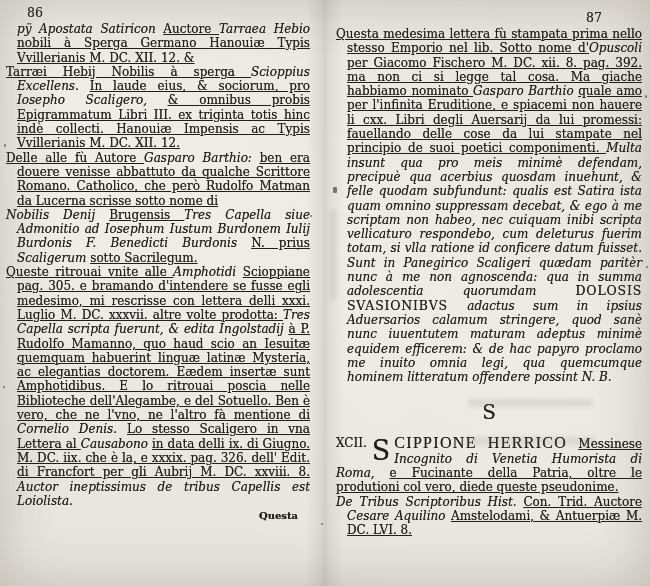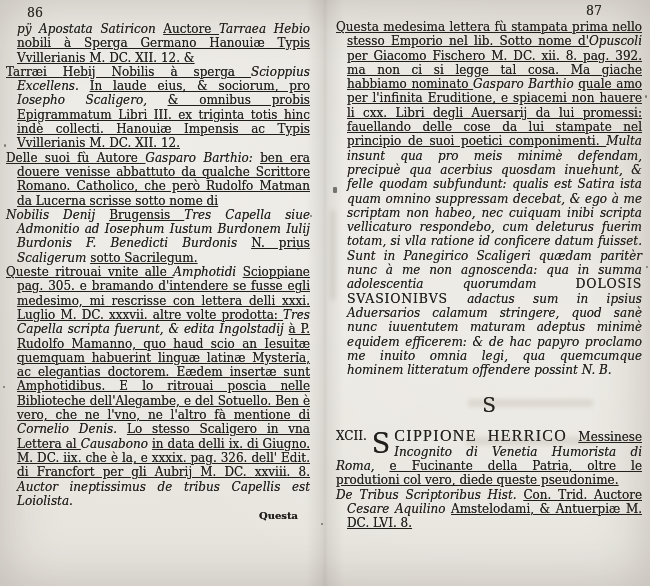--- a/index.html
+++ b/index.html
@@ -13,21 +13,21 @@
     position: relative;
     width: 650px; height: 586px;
     display: flex;
     background:
       radial-gradient(ellipse at 20% 30%, rgba(255,255,252,0.35), rgba(0,0,0,0) 60%),
       radial-gradient(ellipse at 80% 60%, rgba(255,255,250,0.25), rgba(0,0,0,0) 55%),
       #e8e5df;
   }
   .page { box-sizing: border-box; position: relative; }
   .page-left  { width: 320px; padding: 5px 10px 13px 6px; }
-  .page-right { width: 330px; padding: 3px 8px 0 16px; }
+  .page-right { width: 330px; padding: 10px 8px 0 16px; }
 
   .page-number {
     font-size: 12.5px; height: 17px; color: #2b2823;
     text-shadow: 0 0 0.4px rgba(33,31,28,0.7);
   }
   .pn-left  { text-align: left;  padding-left: 21px; }
   .pn-right { text-align: right; padding-right: 40px; }
 
   .para {
     margin: 0;
@@ -109,21 +109,21 @@
 </head>
 <body style="background: rgb(232, 229, 223); color: rgb(33, 31, 28);">
 
 <div class="spread">
 
   <div class="page page-left">
     <div class="page-number pn-left">86</div>
     <div class="text-block">
         <p class="para ind-block"><span class="it">pÿ Apostata Satiricon </span><span class="ro">Auctore </span><span class="it">Tarraea Hebio </span><span class="ro">nobili à Sperga Germano Hanouiæ Typis Vvillerianis M. DC. XII. 12. &amp;</span></p>
         <p class="para ind-hanging"><span class="ro">Tarræi Hebij Nobilis à sperga </span><span class="it">Scioppius Excellens. </span><span class="ro">In laude eius, &amp; sociorum, pro </span><span class="it">Iosepho Scaligero, </span><span class="ro">&amp; omnibus probis Epigrammatum Libri III. ex triginta totis hinc indè collecti. Hanouiæ Impensis ac Typis Vvillerianis M. DC. XII. 12.</span></p>
-        <p class="para ind-hanging"><span class="ro">Delle suoi fù Autore </span><span class="it">Gasparo Barthio: </span><span class="ro">ben era douere venisse abbattuto da qualche Scrittore Romano. Catholico, che però Rudolfo Matman da Lucerna scrisse sotto nome di</span></p>
+        <p class="para ind-hanging"><span class="ro">Delle alle fù Autore </span><span class="it">Gasparo Barthio: </span><span class="ro">ben era douere venisse abbattuto da qualche Scrittore Romano. Catholico, che però Rudolfo Matman da Lucerna scrisse sotto nome di</span></p>
         <p class="para ind-hanging"><span class="it">Nobilis Denij </span><span class="ro">Brugensis </span><span class="it">Tres Capella siue Admonitio ad Iosephum Iustum Burdonem Iulij Burdonis F. Benedicti Burdonis </span><span class="ro">N. prius </span><span class="it">Scaligerum </span><span class="ro">sotto Sacrilegum.</span></p>
         <p class="para ind-hanging"><span class="ro">Queste ritrouai vnite alle </span><span class="it">Amphotidi </span><span class="ro">Scioppiane pag. 305. e bramando d'intendere se fusse egli medesimo, mi rescrisse con lettera delli xxxi. Luglio M. DC. xxxvii. altre volte prodotta: </span><span class="it">Tres Capella scripta fuerunt, &amp; edita Ingolstadij </span><span class="ro">à P. Rudolfo Mamanno, quo haud scio an Iesuitæ quemquam habuerint linguæ latinæ Mysteria, ac elegantias doctorem. Eædem insertæ sunt Amphotidibus. E lo ritrouai poscia nelle Biblioteche dell'Alegambe, e del Sotuello. Ben è vero, che ne l'vno, ne l'altro fà mentione di </span><span class="it">Cornelio Denis. </span><span class="ro">Lo stesso Scaligero in vna Lettera al </span><span class="it">Causabono </span><span class="ro">in data delli ix. di Giugno. M. DC. iix. che è la, e xxxix. pag. 326. dell' Edit. di Francfort per gli Aubrij M. DC. xxviii. 8. </span><span class="it">Auctor ineptissimus de tribus Capellis est Loiolista.</span></p>
       </div>
     <div class="catchword">Questa</div>
   </div>
 
   <div class="page page-right">
     <div class="page-number pn-right">87</div>
     <div class="text-block">
         <p class="para ind-hanging"><span class="ro">Questa medesima lettera fù stampata prima nello stesso Emporio nel lib. Sotto nome d'</span><span class="it">Opuscoli </span><span class="ro">per Giacomo Fischero M. DC. xii. 8. pag. 392. ma non ci si legge tal cosa. Ma giache habbiamo nominato </span><span class="it">Gasparo Barthio </span><span class="ro">quale amo per l'infinita Eruditione, e spiacemi non hauere li cxx. Libri degli Auersarij da lui promessi: fauellando delle cose da lui stampate nel principio de suoi poetici componimenti. </span><span class="it">Multa insunt qua pro meis minimè defendam, precipuè qua acerbius quosdam inuehunt, &amp; felle quodam subfundunt: qualis est Satira ista quam omnino suppressam decebat, &amp; ego à me scriptam non habeo, nec cuiquam inibi scripta vellicaturo respondebo, cum deleturus fuerim totam, si vlla ratione id conficere datum fuisset. Sunt in Panegirico Scaligeri quædam paritèr nunc à me non agnoscenda: qua in summa adolescentia quorumdam </span><span class="caps">DOLOSIS SVASIONIBVS </span><span class="it">adactus sum in ipsius Aduersarios calamum stringere, quod sanè nunc iuuentutem maturam adeptus minimè equidem efficerem: &amp; de hac papyro proclamo me inuito omnia legi, qua quemcumque hominem litteratum offendere possint N. B.</span></p>

